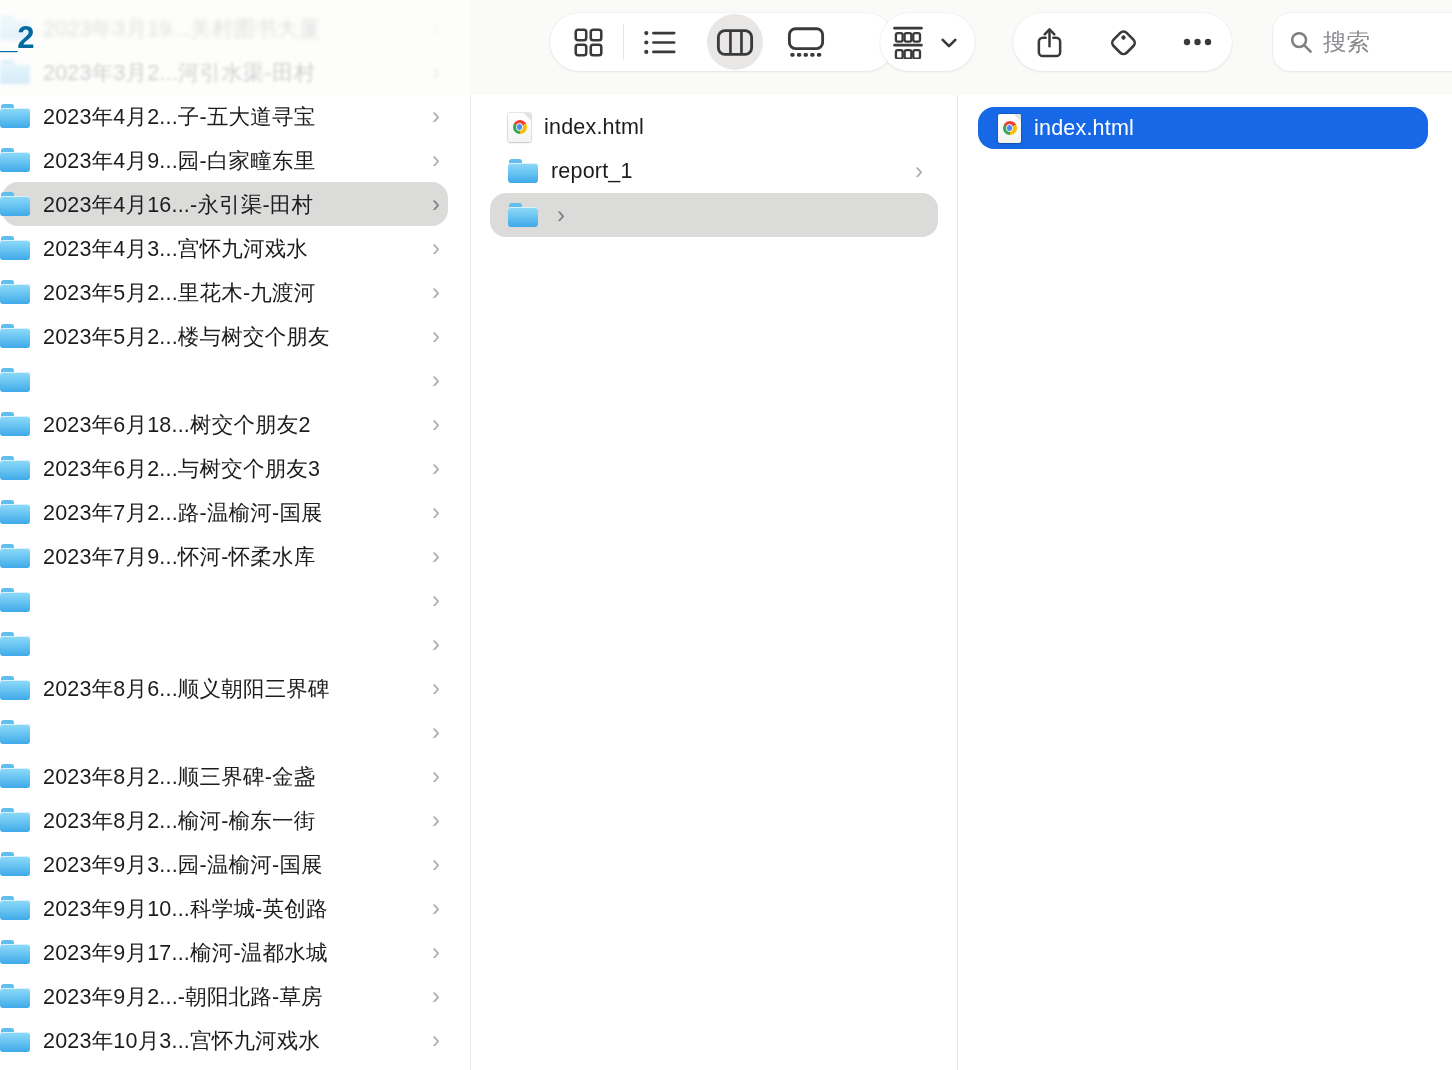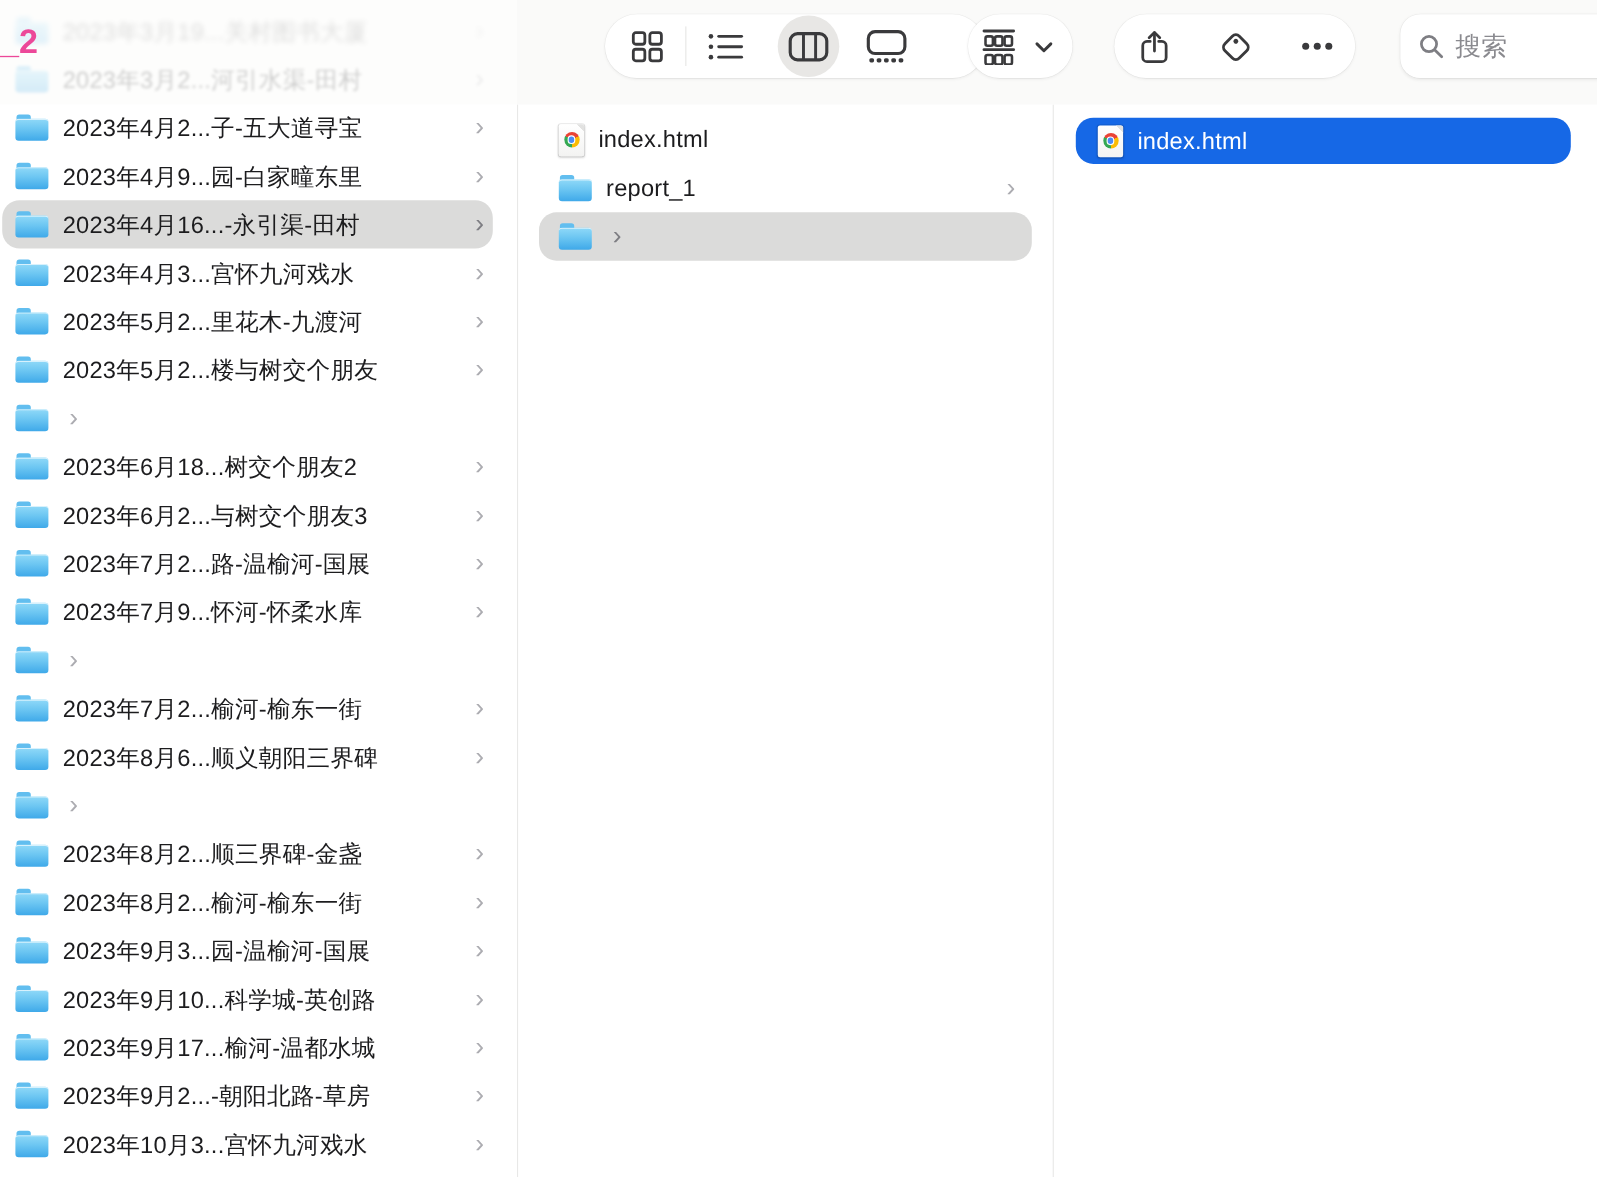--- a/index.html
+++ b/index.html
@@ -12,21 +12,21 @@
   .vdiv.d1{left:470px;} .vdiv.d2{left:957px;}
 
   
   .filecol{position:absolute;z-index:1;}
   #colA{left:0;top:6px;width:470px;}
   #colB{left:470px;top:105px;width:487px;}
   #colC{left:957px;top:106px;width:495px;}
 
   .row{position:relative;height:44px;display:flex;align-items:center;}
   .row .hl{position:absolute;border-radius:16px;display:none;top:0;bottom:0;}
-  .c0 .row{padding-left:14px;}
+  .c0 .row{justify-content:space-between;}
   .c0 .hl{left:2px;right:22px;}
   .c1 .row{padding-left:38px;}
   .c1 .hl{left:20px;right:19px;}
   .c2 .row{padding-left:41px;}
   .c2 .hl{left:21px;right:24px;top:1px;bottom:1px;}
   .sel-gray .hl{display:block;background:var(--selgray,#DBDBDA);}
   .sel-blue .hl{display:block;background:var(--accent,#1668E6);}
 
   .icon-slot{position:relative;z-index:1;display:flex;align-items:center;margin-right:13px;flex:none;}
   .row-label{position:relative;z-index:1;flex:1;font-size:21.5px;letter-spacing:.2px;
@@ -56,21 +56,21 @@
       background:linear-gradient(to bottom left,#E2E2E1 50%,transparent 50%);border-radius:0 2px 0 0;}
   .chrome-file-icon .ball{position:absolute;left:4.5px;top:7.5px;width:14px;height:14px;border-radius:50%;
       background:conic-gradient(from 60deg,#FBBC05 0 120deg,#34A853 0 240deg,#EA4335 0 360deg);}
   .chrome-file-icon .ball::after{content:"";position:absolute;left:3.3px;top:3.3px;width:7.4px;height:7.4px;
       border-radius:50%;background:#4C8BF5;border:1.5px solid #fff;box-sizing:border-box;}
 
   
   .toolbar{position:absolute;left:0;top:0;right:0;height:95px;z-index:5;}
   .tb-bg-left{position:absolute;left:0;top:0;width:470px;height:95px;background:rgba(251,251,250,.58);}
   .tb-bg-right{position:absolute;left:470px;right:0;top:0;height:95px;background:#FAFAF9;}
-  .win-title{position:absolute;left:0;top:20px;font-size:31px;font-weight:700;color:#ec4899;z-index:6;}
+  .win-title{position:absolute;left:0;top:20px;font-size:31px;font-weight:700;color:#0369a1;z-index:6;}
 
   .pill{position:absolute;top:13px;height:58px;background:#fff;border-radius:29px;
         box-shadow:0 0 0 0.5px rgba(0,0,0,.05),0 1px 3px rgba(0,0,0,.07);z-index:6;}
   .view-pill{left:550px;width:345px;}
   .group-pill{left:880px;width:95px;}
   .actions-pill{left:1013px;width:219px;}
   .search-pill{left:1273px;width:200px;border-radius:18px;}
 
   .tbtn{position:absolute;top:7px;width:44px;height:44px;display:flex;align-items:center;justify-content:center;}
   .view-sel-circle{position:absolute;top:1px;left:157px;width:56px;height:56px;border-radius:50%;background:#E8E7E5;}
@@ -240,21 +240,20 @@
     <span class="row-chevron">›</span>
   </div>
       <div class="row">
 
     <span class="icon-slot">
           <span class="folder-icon">
             <span class="tab"></span>
             <span class="fbody"></span>
           </span>
         </span>
-    <span class="row-label">2023年7月2...榆河-榆东一街</span>
     <span class="row-chevron">›</span>
   </div>
       <div class="row">
 
     <span class="icon-slot">
           <span class="folder-icon">
             <span class="tab"></span>
             <span class="fbody"></span>
           </span>
         </span>

